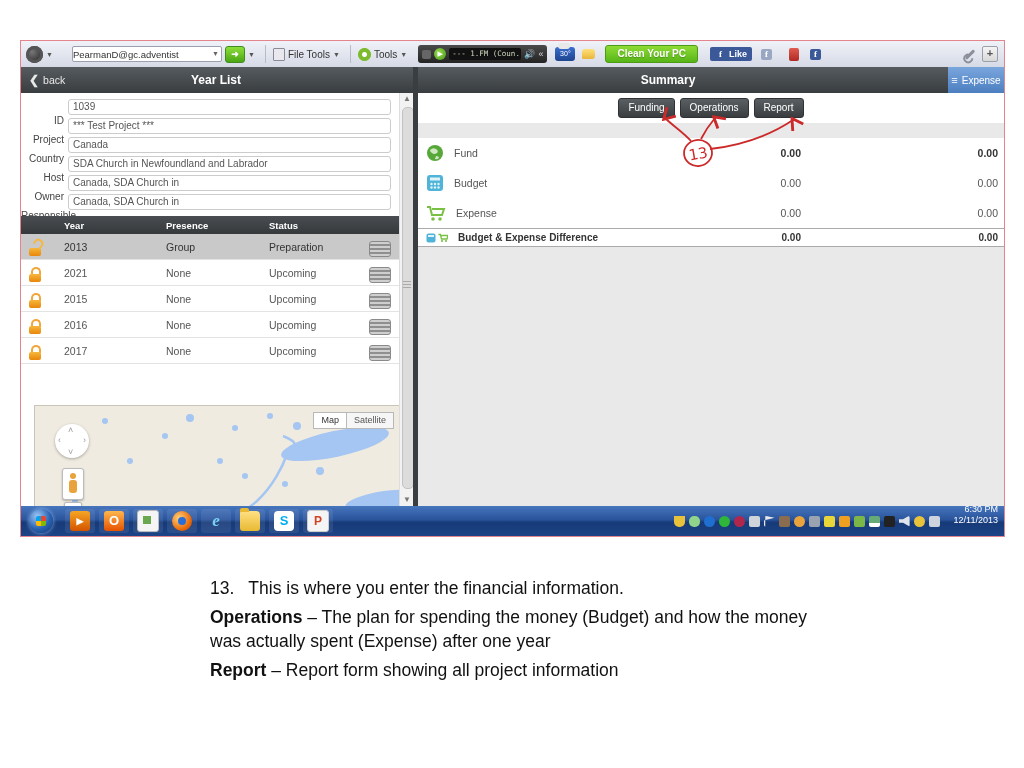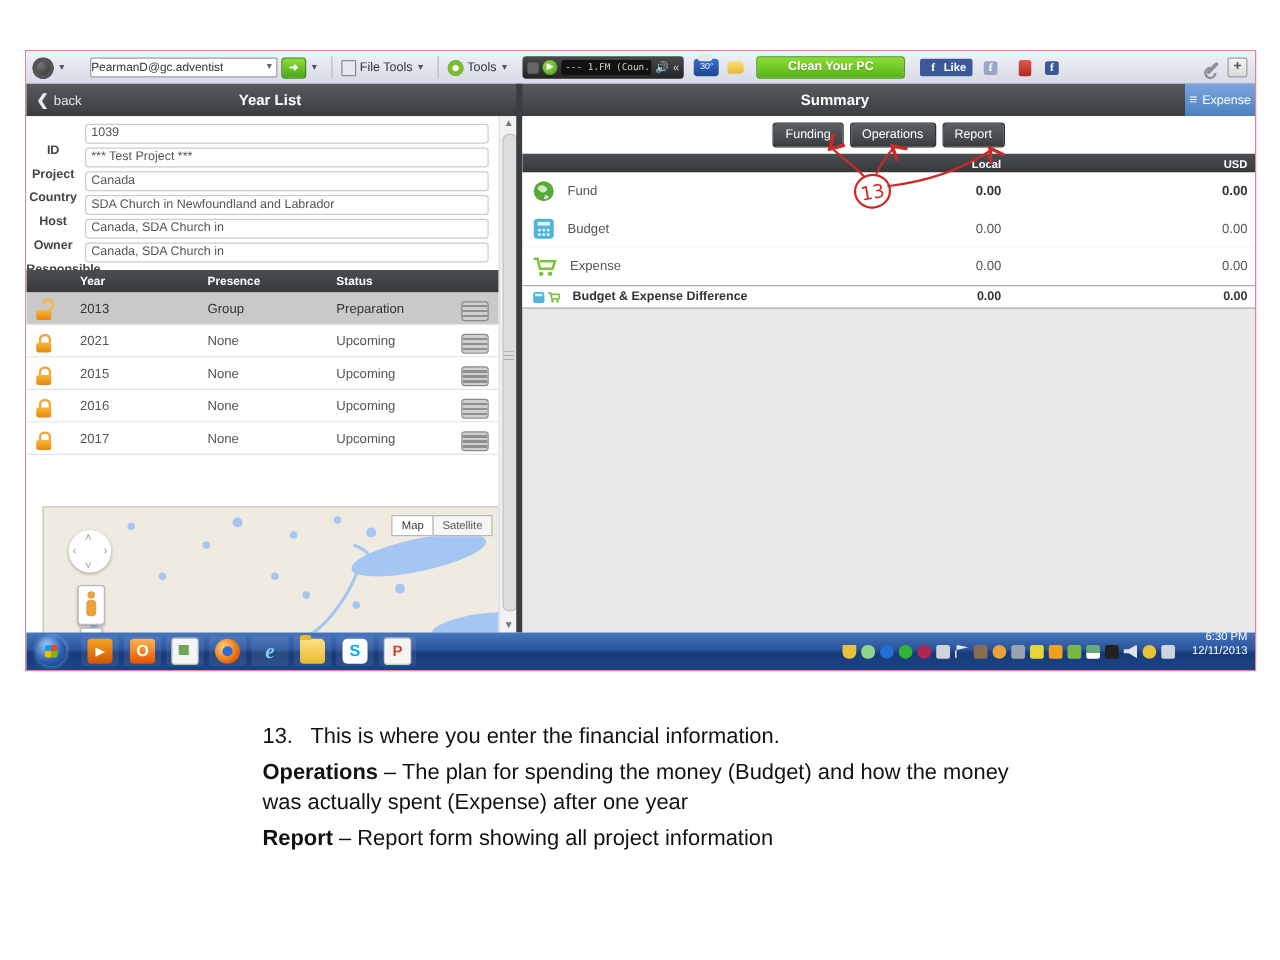--- a/index.html
+++ b/index.html
@@ -35,21 +35,21 @@
   .radio .play{width:12px;height:12px;border-radius:50%;background:radial-gradient(circle at 40% 40%,#9fe055,#3f9010);
                color:#fff;font-size:7px;line-height:12px;text-align:center;}
   .radio .disp{width:66px;height:12px;background:#111;border-radius:2px;color:#cfd8c0;
                font-size:7.5px;line-height:12px;padding:0 3px;white-space:nowrap;overflow:hidden;
                font-family:"DejaVu Sans Mono",monospace;}
   .radio .spk,.radio .more{color:#ddd;font-size:9px;}
   .weather{width:20px;height:14px;margin-left:8px;background:linear-gradient(#3a6ed0,#1e458e);
            border-radius:3px;color:#fff;font-size:7px;text-align:center;line-height:14px;position:relative;}
   .weather:before{content:"";position:absolute;top:-4px;left:3px;width:12px;height:6px;border-radius:6px;background:#e8e8e8;}
   .ychip{width:13px;height:10px;background:linear-gradient(#ffe07a,#e8b63a);border-radius:3px 3px 3px 1px;margin-left:7px;}
-  .cleanpc{height:16px;margin-left:10px;padding:0 24px;border-radius:3px;border:1px solid #4d9a14;
+  .cleanpc{height:16px;margin-left:10px;padding:0 11px;border-radius:3px;border:1px solid #4d9a14;
            background:linear-gradient(#8edc35,#57b517);color:#fff;font-size:10px;font-weight:bold;
            line-height:15px;text-shadow:0 1px 1px rgba(0,0,0,.25);}
   .likebtn{height:14px;margin-left:12px;padding:0 5px;border-radius:2px;background:#3b5998;color:#fff;
            font-size:9px;font-weight:bold;line-height:14px;display:flex;align-items:center;gap:3px;}
   .fsq{width:11px;height:11px;border-radius:2px;background:#3b5998;color:#fff;font-weight:bold;
        font-size:9px;text-align:center;line-height:11px;font-family:"Liberation Serif",serif;}
   .fsq.gray{background:#9aa7c2;margin-left:9px;}
   .redchip{width:10px;height:13px;background:linear-gradient(#e05a50,#b02a22);border-radius:2px;margin-left:17px;}
   .fb-badge{position:relative;margin-left:11px;}
   .tb-right{margin-left:auto;display:flex;align-items:center;margin-right:6px;gap:6px;}
@@ -66,21 +66,21 @@
   .ttl{position:absolute;top:6px;font-size:12px;font-weight:bold;color:#fff;}
   .ttl.left{left:0;width:390px;text-align:center;}
   .ttl.right{left:397px;width:500px;text-align:center;}
   .optbtn{position:absolute;right:0;top:0;height:26px;width:56px;
           background:linear-gradient(#7aa6dd,#4c7fc0);color:#fff;font-size:10px;
           display:flex;align-items:center;justify-content:center;gap:4px;}
   .optbtn .bars{font-size:11px;}
   
   .lpane{position:absolute;left:0;top:52px;width:378px;height:413px;background:#fff;overflow:hidden;}
   .frow{position:absolute;left:0;width:100%;height:19px;display:flex;align-items:center;}
-  .flabel{width:43px;text-align:center;font-size:10px;font-weight:bold;color:#444;flex:none;margin-top:28px;}
+  .flabel{width:43px;text-align:right;font-size:10px;font-weight:normal;color:#444;flex:none;margin-top:28px;}
   .finput{margin-left:4px;flex:1;height:14px;border:1px solid #ccc;border-radius:3px;background:#fff;
           font-size:10px;color:#555;padding:0 4px;margin-right:8px;font-family:"Liberation Sans",sans-serif;}
   .ytable-hdr{position:absolute;left:0;top:123px;width:378px;height:18px;
               background:linear-gradient(#4a4e52,#35393c);color:#fff;font-size:9.5px;font-weight:bold;padding-left:22px;}
   .ytable-hdr span{position:absolute;top:4px;}
   .yh-year{left:43px;} .yh-pres{left:145px;} .yh-status{left:248px;}
   .yrow{position:absolute;left:0;width:378px;height:25px;background:#fff;border-bottom:1px solid #e3e3e3;
         font-size:10.5px;color:#555;}
   .yrow.sel{background:#c9c9c9;color:#333;}
   .yrow span{position:absolute;top:7px;}
@@ -351,24 +351,20 @@
       <span class="arr" style="bottom:0">▼</span>
     </div>
     <div class="divider"></div>
 
     <div class="rpane">
       <div class="rbtns">
         <div class="rbtn">Funding</div>
         <div class="rbtn">Operations</div>
         <div class="rbtn">Report</div>
       </div>
-      <div class="sum-hdr">
-        <span class="local">Local</span>
-        <span class="usd">USD</span>
-      </div>
 
       <div class="srow bold" style="top:45px">
         <svg class="ric" width="18" height="18">
           <circle cx="9" cy="9" r="8" fill="#57a839"></circle>
           <path d="M4 6 q3 -3 6 -1 q3 2 1 4 q-3 2 -5 0 q-2 -1 -2 -3z" fill="#cfe8c0"></path>
           <path d="M10 12 q3 0 3 2 q-2 2 -4 1z" fill="#cfe8c0"></path>
         </svg>
         <span class="slabel">Fund</span>
         <span class="local">0.00</span>
         <span class="usd">0.00</span>

